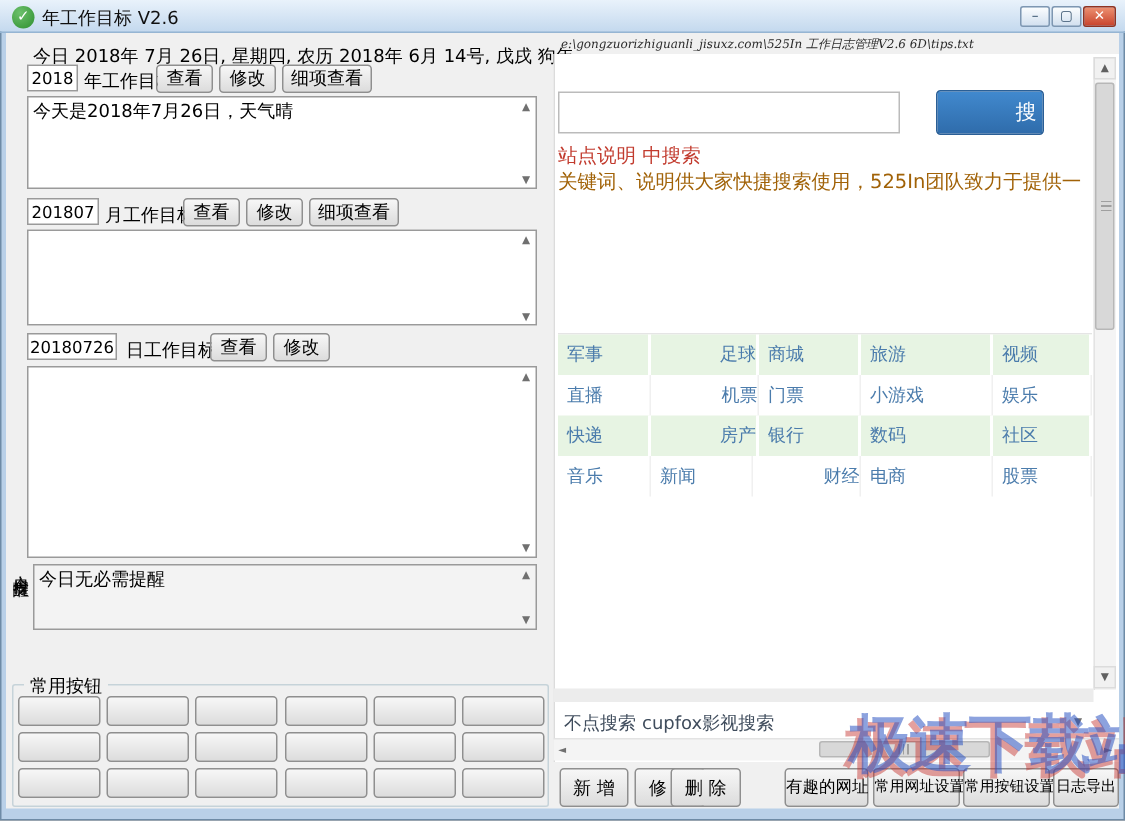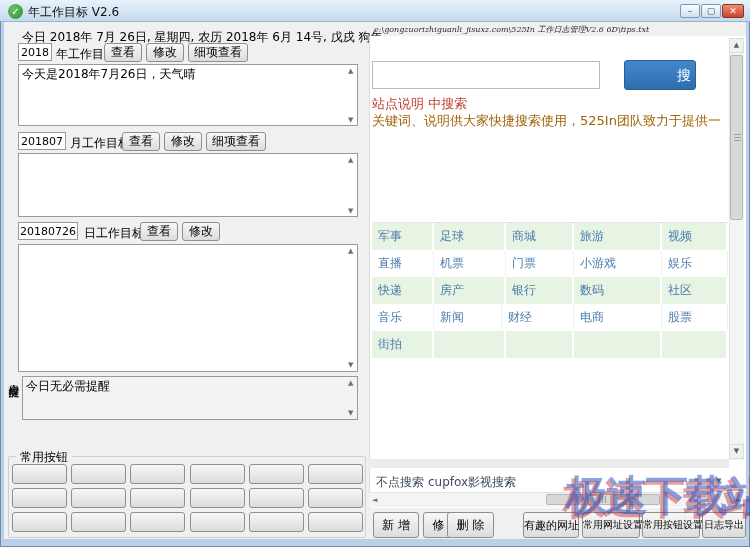--- a/index.html
+++ b/index.html
@@ -37,21 +37,21 @@
     border-radius:3px;color:#fff;font-size:14px;text-align:center;cursor:default;}
   .notice-red{position:absolute;font-size:13px;color:#c23b2e;white-space:nowrap;}
   .notice-green{position:absolute;font-size:13px;color:#a16207;white-space:nowrap;}
   .ltable{position:absolute;left:368px;top:200px;width:356px;border-top:1px solid #e5e5e5;}
   .lrow{display:flex;height:27px;}
   .lrow.green{background:#e7f4e3;}
   .lrow.white{background:#fff;}
   .cell{font-size:12px;color:#4b7cac;line-height:27px;padding-left:6px;overflow:hidden;}
   .lrow.green .cell{border-right:2px solid #fff;}
   .lrow.white .cell{border-right:1px solid #f0f0f0;}
-  .c0{width:62px;}.c1{width:72px;}.c2{width:68px;}.c3{width:88px;}.c4{width:66px;}
+  .c0{width:62px;}.c1{width:72px;text-align:right;}.c2{width:68px;}.c3{width:88px;}.c4{width:66px;}
   .site-item{position:absolute;font-size:12px;color:#3f4c5c;white-space:nowrap;}
   
   .vsb-track{position:absolute;left:725px;top:16px;width:15px;height:422px;background:#f4f4f4;border-left:1px solid #e3e3e3;}
   .sb-btn{position:absolute;width:15px;height:15px;background:#f1f1f1;border:1px solid #dcdcdc;
     font-size:7px;line-height:13px;text-align:center;color:#606060;}
   .vsb-thumb{position:absolute;left:726px;top:33px;width:13px;height:165px;background:#d8d8d8;
     border:1px solid #b7b7b7;border-radius:2px;}
   .vsb-thumb .grip{position:absolute;left:3px;top:50%;margin-top:-4px;width:7px;height:8px;
     background:repeating-linear-gradient(to bottom,#9f9f9f 0 1px,transparent 1px 3px);}
   .hstrip{position:absolute;left:365px;top:437px;width:360px;height:9px;background:#ececec;}
@@ -178,27 +178,20 @@
         <div class="cell c3">数码</div>
         <div class="cell c4">社区</div>
       </div>
       <div class="lrow white">
         <div class="cell c0">音乐</div>
         <div class="cell c2">新闻</div>
         <div class="cell c1">财经</div>
         <div class="cell c3">电商</div>
         <div class="cell c4">股票</div>
       </div>
-      <div class="lrow green">
-        <div class="cell c0">街拍</div>
-        <div class="cell c1"></div>
-        <div class="cell c2"></div>
-        <div class="cell c3"></div>
-        <div class="cell c4"></div>
-      </div>
     </div>
 
     <div class="vsb-track"></div>
     <div class="sb-btn" style="left:725px;top:16px;">▲</div>
     <div class="vsb-thumb">
         <div class="grip"></div>
       </div>
     <div class="sb-btn" style="left:725px;top:422px;">▼</div>
     <div class="hstrip"></div>
 

